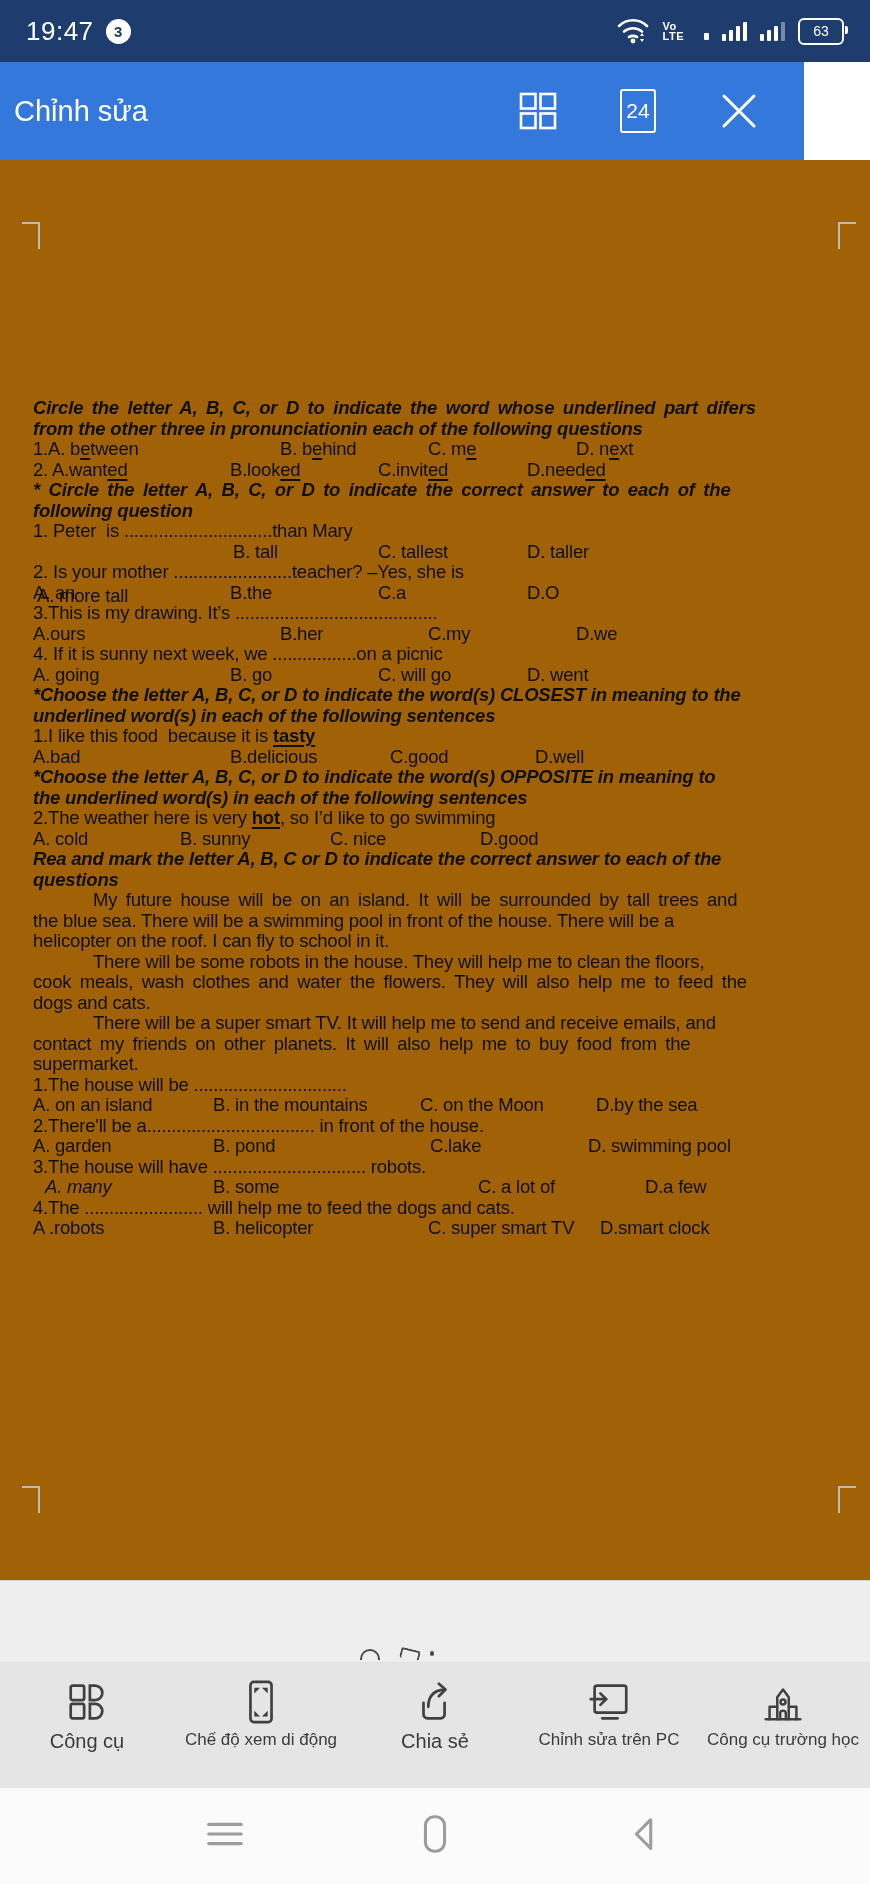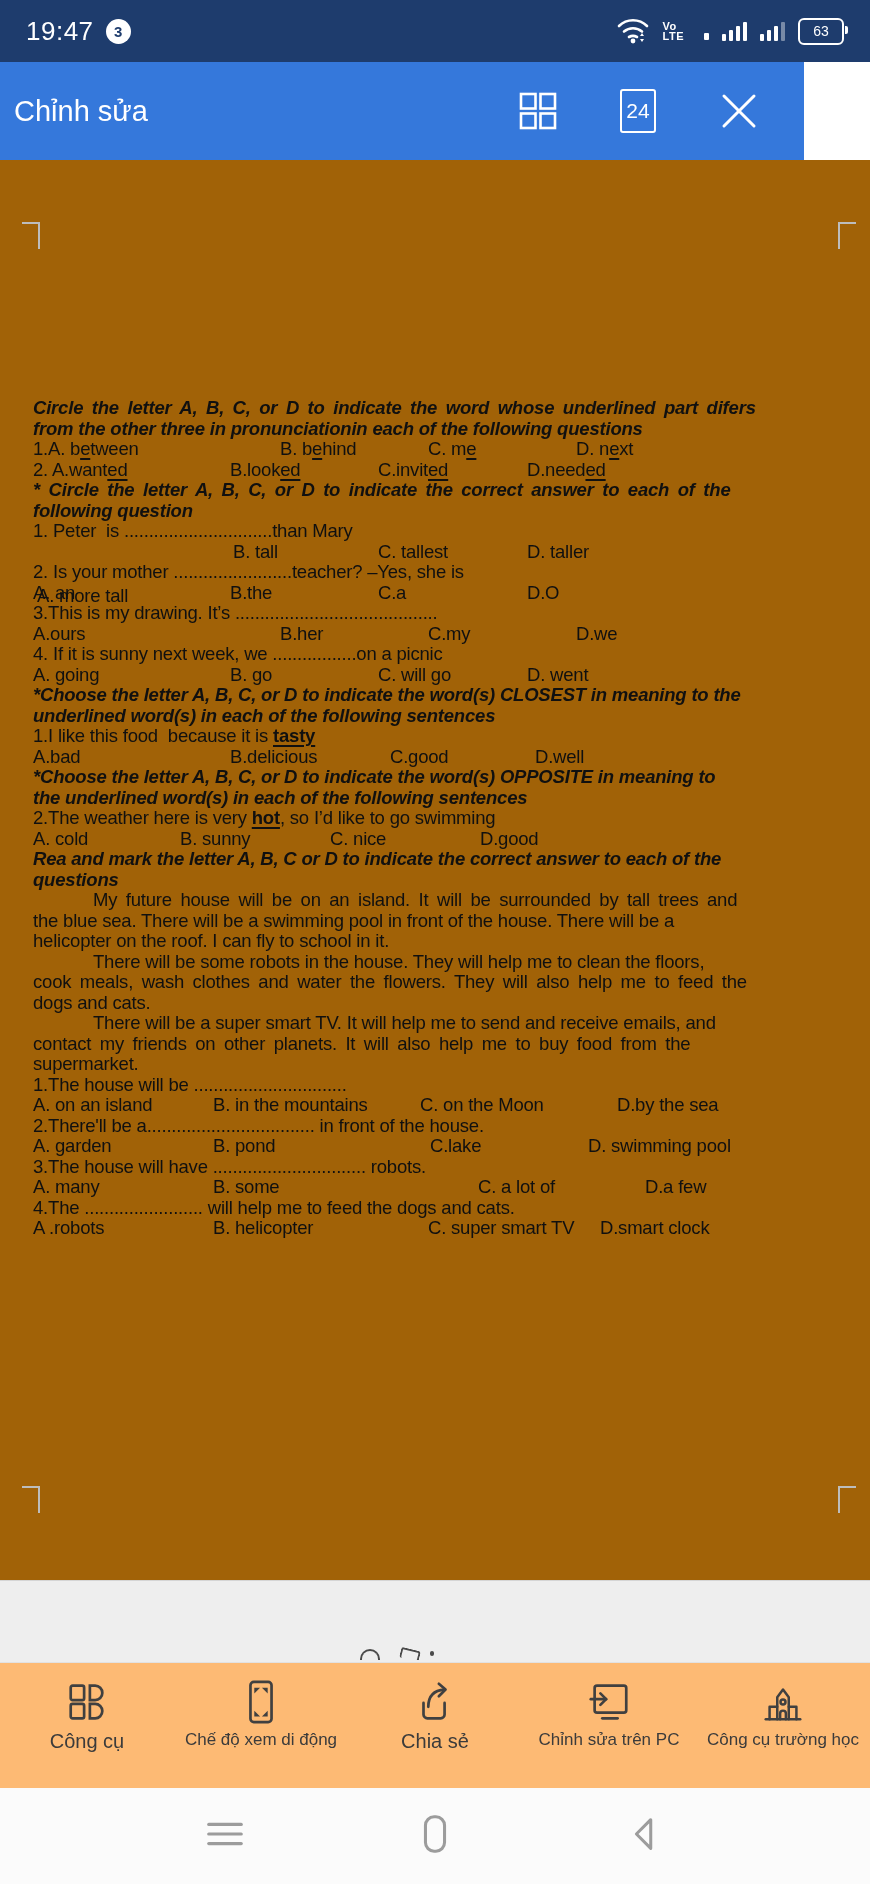--- a/index.html
+++ b/index.html
@@ -48,21 +48,21 @@
   .ln .b{font-weight:bold;}
   .cell{position:absolute;top:0;}
 
   
   .grayband{position:absolute;top:1580px;left:0;width:870px;height:82px;background:#eeeeee;border-top:1px solid #d5d5d5;box-sizing:border-box;}
   .artifact{position:absolute;top:1645px;left:352px;width:110px;height:15px;overflow:hidden;}
   .artifact i{display:block;position:absolute;border:2.5px solid #4a4a4a;border-bottom:none;border-radius:10px 10px 0 0;width:16px;height:9px;top:4px;}
   .artifact i.a1{left:8px;} .artifact i.a2{left:48px;transform:rotate(14deg);border-radius:3px;}
   .artifact i.a3{left:78px;width:4px;height:5px;border-radius:2px;background:#4a4a4a;border:none;top:6px;}
 
-  .toolbar{position:absolute;top:1662px;left:0;width:870px;height:126px;background:#fdba74;
+  .toolbar{position:absolute;top:1662px;left:0;width:870px;height:126px;background:#e5e5e5;
            border-top:1px solid #e2e2e2;box-sizing:border-box;display:flex;}
   .tb-item{width:174px;display:flex;flex-direction:column;align-items:center;cursor:pointer;}
   .tb-icon{margin-top:15px;height:48px;display:flex;align-items:center;justify-content:center;}
   .tb-label{margin-top:4px;font-size:17px;color:#3b3b3b;white-space:nowrap;}
   .tb-label.lg{font-size:20px;}
 
   .navbar{position:absolute;top:1788px;left:0;width:870px;height:96px;background:#fbfbfb;
           display:flex;align-items:center;justify-content:center;gap:168px;}
   .nav-btn{display:flex;align-items:center;justify-content:center;cursor:pointer;}
 </style>
@@ -170,25 +170,25 @@
         <div class="ln sp ind"><span>My future house will be on an island. It will be surrounded by tall trees and</span></div>
         <div class="ln"><span>the blue sea. There will be a swimming pool in front of the house. There will be a</span></div>
         <div class="ln"><span>helicopter on the roof. I can fly to school in it.</span></div>
         <div class="ln ind"><span>There will be some robots in the house. They will help me to clean the floors,</span></div>
         <div class="ln sp"><span>cook meals, wash clothes and water the flowers. They will also help me to feed the</span></div>
         <div class="ln"><span>dogs and cats.</span></div>
         <div class="ln ind"><span>There will be a super smart TV. It will help me to send and receive emails, and</span></div>
         <div class="ln sp"><span>contact my friends on other planets. It will also help me to buy food from the</span></div>
         <div class="ln"><span>supermarket.</span></div>
         <div class="ln"><span>1.The house will be ...............................</span></div>
-        <div class="ln"><span class="cell" style="left: 0px;"><span>A. on an island</span></span><span class="cell" style="left: 180px;"><span>B. in the mountains</span></span><span class="cell" style="left: 387px;"><span>C. on the Moon</span></span><span class="cell" style="left: 584px;"><span>D.by the sea</span></span></div>
+        <div class="ln"><span class="cell" style="left: 0px;"><span>A. on an island</span></span><span class="cell" style="left: 180px;"><span>B. in the mountains</span></span><span class="cell" style="left: 387px;"><span>C. on the Moon</span></span><span class="cell" style="left: 563px;"><span>D.by the sea</span></span></div>
         <div class="ln"><span>2.There'll be a.................................. in front of the house.</span></div>
         <div class="ln"><span class="cell" style="left: 0px;"><span>A. garden</span></span><span class="cell" style="left: 180px;"><span>B. pond</span></span><span class="cell" style="left: 397px;"><span>C.lake</span></span><span class="cell" style="left: 555px;"><span>D. swimming pool</span></span></div>
         <div class="ln"><span>3.The house will have ............................... robots.</span></div>
-        <div class="ln"><span class="cell" style="left: 0px;"><span>A. many</span></span><span class="cell" style="left: 180px;"><span>B. some</span></span><span class="cell" style="left: 445px;"><span>C. a lot of</span></span><span class="cell" style="left: 612px;"><span>D.a few</span></span></div>
+        <div class="ln"><span class="cell" style="left: 12px; font-style: italic;"><span>A. many</span></span><span class="cell" style="left: 180px;"><span>B. some</span></span><span class="cell" style="left: 445px;"><span>C. a lot of</span></span><span class="cell" style="left: 612px;"><span>D.a few</span></span></div>
         <div class="ln"><span>4.The ........................ will help me to feed the dogs and cats.</span></div>
         <div class="ln"><span class="cell" style="left: 0px;"><span>A .robots</span></span><span class="cell" style="left: 180px;"><span>B. helicopter</span></span><span class="cell" style="left: 395px;"><span>C. super smart TV</span></span><span class="cell" style="left: 567px;"><span>D.smart clock</span></span></div>
       </div>
   </div>
 
   <div class="grayband"></div>
   <div class="artifact">
       <i class="a1"></i>
       <i class="a2"></i>
       <i class="a3"></i>

